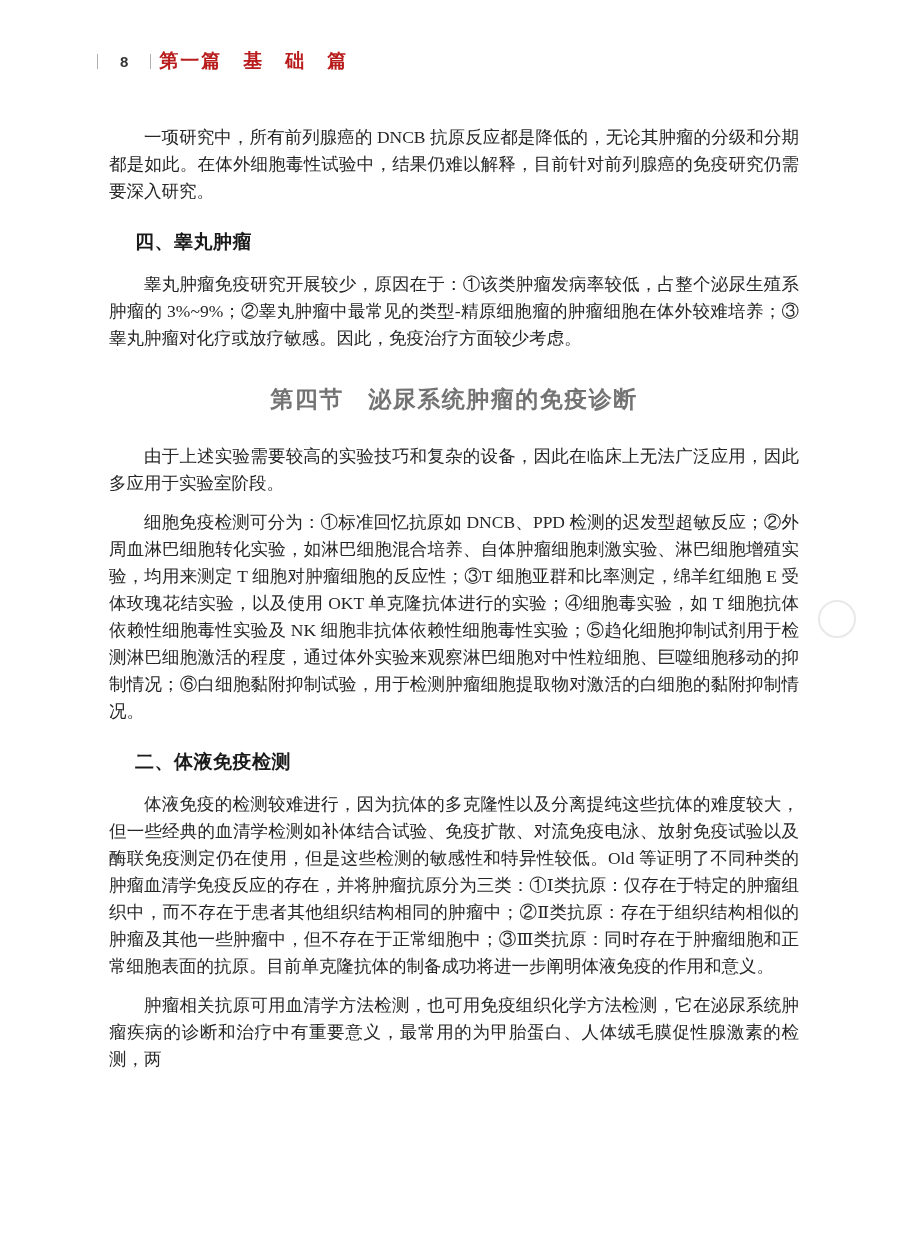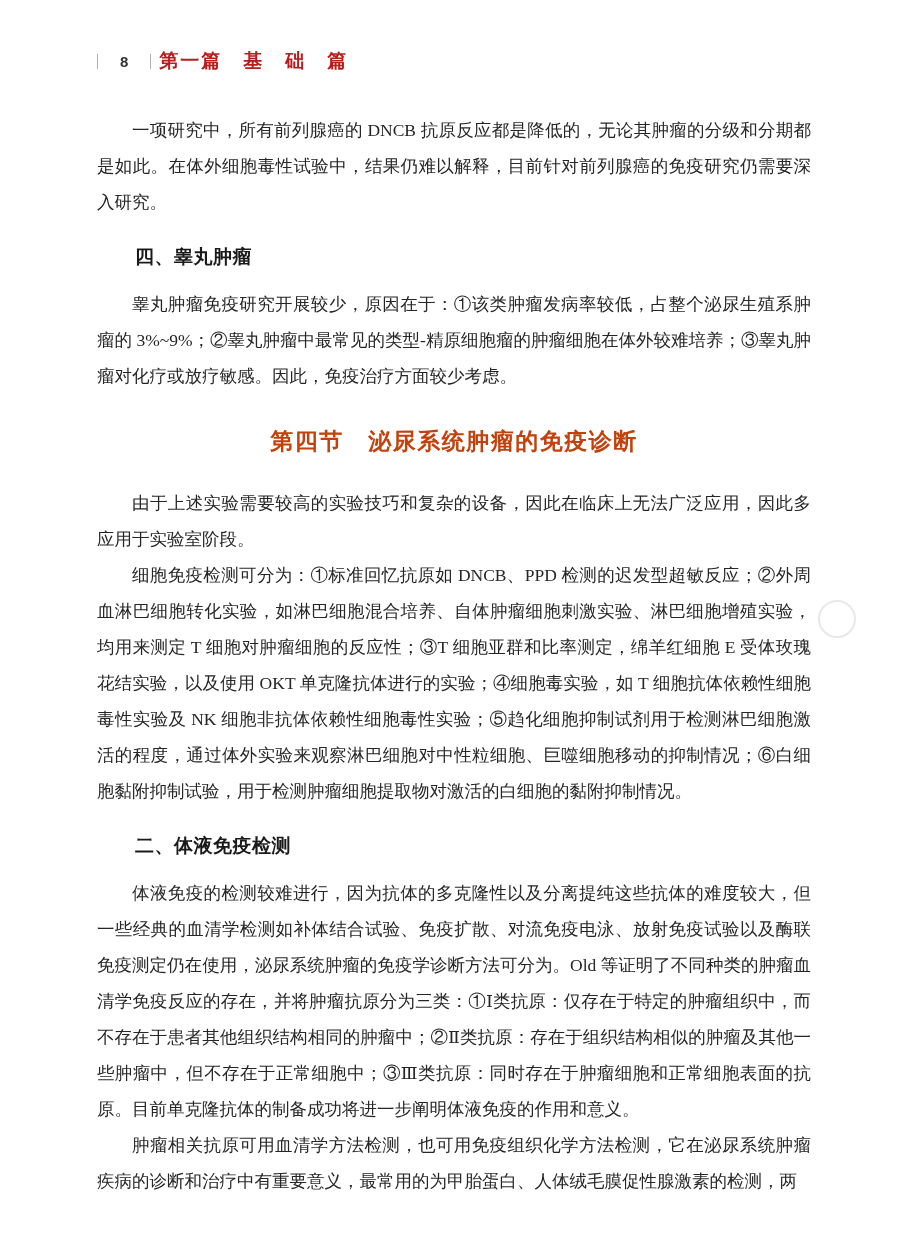--- a/index.html
+++ b/index.html
@@ -50,24 +50,24 @@
   }
   
   .content {
     position: absolute;
     top: 112px;
     left: 97px;
     width: 714px;
   }
   .body-par {
     font-size: 17.5px;
-    line-height: 36px;
+    line-height: 27px;
     text-align: justify;
     text-indent: 2em;
-    margin: 0;
+    margin: 12px;
     color: #262626;
   }
   .sub-heading {
     font-family: "Liberation Sans", sans-serif;
     font-size: 19px;
     font-weight: bold;
     color: #1a1a1a;
     margin: 24px 0 16px 0;
     padding-left: 2em;
     letter-spacing: 0.5px;
@@ -113,30 +113,30 @@
   </header>
 
   <main class="content">
 
     <p class="body-par">一项研究中，所有前列腺癌的 DNCB 抗原反应都是降低的，无论其肿瘤的分级和分期都是如此。在体外细胞毒性试验中，结果仍难以解释，目前针对前列腺癌的免疫研究仍需要深入研究。</p>
 
     <h3 class="sub-heading">四、睾丸肿瘤</h3>
 
     <p class="body-par">睾丸肿瘤免疫研究开展较少，原因在于：①该类肿瘤发病率较低，占整个泌尿生殖系肿瘤的 3%~9%；②睾丸肿瘤中最常见的类型-精原细胞瘤的肿瘤细胞在体外较难培养；③睾丸肿瘤对化疗或放疗敏感。因此，免疫治疗方面较少考虑。</p>
 
-    <h2 class="section-title" style="color: #c2410c;">第四节　泌尿系统肿瘤的免疫诊断</h2>
+    <h2 class="section-title" style="color: #737373;">第四节　泌尿系统肿瘤的免疫诊断</h2>
 
 
 
     <p class="body-par">由于上述实验需要较高的实验技巧和复杂的设备，因此在临床上无法广泛应用，因此多应用于实验室阶段。</p>
     <p class="body-par">细胞免疫检测可分为：①标准回忆抗原如 DNCB、PPD 检测的迟发型超敏反应；②外周血淋巴细胞转化实验，如淋巴细胞混合培养、自体肿瘤细胞刺激实验、淋巴细胞增殖实验，均用来测定 T 细胞对肿瘤细胞的反应性；③T 细胞亚群和比率测定，绵羊红细胞 E 受体玫瑰花结实验，以及使用 OKT 单克隆抗体进行的实验；④细胞毒实验，如 T 细胞抗体依赖性细胞毒性实验及 NK 细胞非抗体依赖性细胞毒性实验；⑤趋化细胞抑制试剂用于检测淋巴细胞激活的程度，通过体外实验来观察淋巴细胞对中性粒细胞、巨噬细胞移动的抑制情况；⑥白细胞黏附抑制试验，用于检测肿瘤细胞提取物对激活的白细胞的黏附抑制情况。</p>
 
     <h3 class="sub-heading">二、体液免疫检测</h3>
 
-    <p class="body-par">体液免疫的检测较难进行，因为抗体的多克隆性以及分离提纯这些抗体的难度较大，但一些经典的血清学检测如补体结合试验、免疫扩散、对流免疫电泳、放射免疫试验以及酶联免疫测定仍在使用，泌尿系统肿瘤的免疫学诊断方法可分为。Old 等证明了不同种类的肿瘤血清学免疫反应的存在，并将肿瘤抗原分为三类：①Ⅰ类抗原：仅存在于特定的肿瘤组织中，而不存在于患者其他组织结构相同的肿瘤中；②Ⅱ类抗原：存在于组织结构相似的肿瘤及其他一些肿瘤中，但不存在于正常细胞中；③Ⅲ类抗原：同时存在于肿瘤细胞和正常细胞表面的抗原。目前单克隆抗体的制备成功将进一步阐明体液免疫的作用和意义。</p>
+    <p class="body-par">体液免疫的检测较难进行，因为抗体的多克隆性以及分离提纯这些抗体的难度较大，但一些经典的血清学检测如补体结合试验、免疫扩散、对流免疫电泳、放射免疫试验以及酶联免疫测定仍在使用，但是这些检测的敏感性和特异性较低。Old 等证明了不同种类的肿瘤血清学免疫反应的存在，并将肿瘤抗原分为三类：①Ⅰ类抗原：仅存在于特定的肿瘤组织中，而不存在于患者其他组织结构相同的肿瘤中；②Ⅱ类抗原：存在于组织结构相似的肿瘤及其他一些肿瘤中，但不存在于正常细胞中；③Ⅲ类抗原：同时存在于肿瘤细胞和正常细胞表面的抗原。目前单克隆抗体的制备成功将进一步阐明体液免疫的作用和意义。</p>
 
 
     <p class="body-par">肿瘤相关抗原可用血清学方法检测，也可用免疫组织化学方法检测，它在泌尿系统肿瘤疾病的诊断和治疗中有重要意义，最常用的为甲胎蛋白、人体绒毛膜促性腺激素的检测，两</p>
 
   </main>
 
   <div class="watermark"></div>
 
 </div>
 

